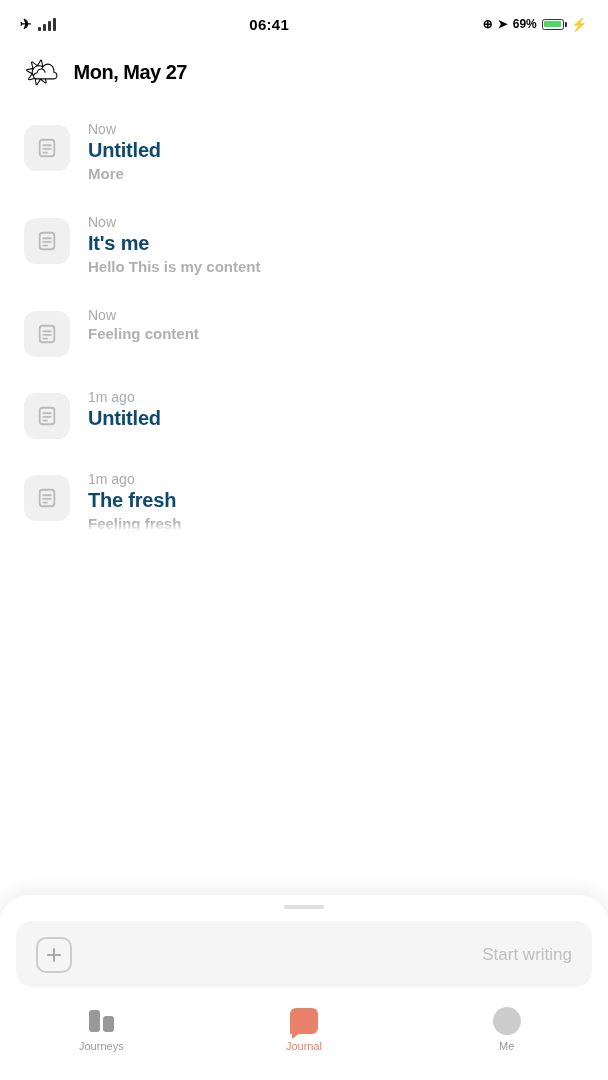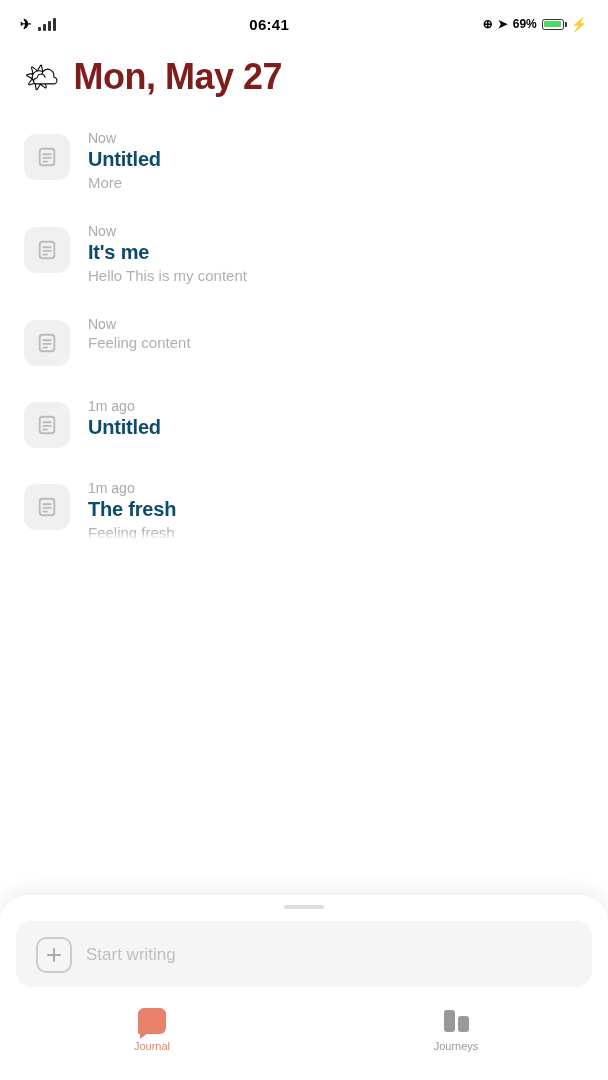--- a/index.html
+++ b/index.html
@@ -73,23 +73,23 @@
     .header {
       display: flex;
       align-items: center;
       padding: 12px 24px 18px 24px;
       gap: 14px;
     }
     .sun-icon {
       font-size: 28px;
     }
     .header-date {
-      font-size: 36px;
+      font-size: 20px;
       font-weight: 700;
-      color: #7f1d1d;
+      color: #000000;
       letter-spacing: -0.5px;
     }
 
     
     .journal-list {
       padding: 0 24px;
       overflow-y: auto;
       max-height: 760px;
     }
 
@@ -130,21 +130,21 @@
     .entry-title {
       font-size: 20px;
       font-weight: 600;
       color: #0c4a6e;
       margin-bottom: 3px;
       letter-spacing: -0.2px;
     }
     .entry-preview {
       font-size: 15px;
       color: #b0b0b0;
-      font-weight: 400;
+      font-weight: 700;
     }
 
     
     .entry-partial .entry-preview {
       -webkit-mask-image: linear-gradient(to bottom, black 40%, transparent 100%);
       mask-image: linear-gradient(to bottom, black 40%, transparent 100%);
     }
 
     
     .bottom-area {
@@ -166,20 +166,21 @@
     }
 
     .compose-bar {
       display: flex;
       align-items: center;
       gap: 14px;
       padding: 16px 20px 14px 20px;
       background: #f5f5f5;
       border-radius: 16px;
       margin: 12px 16px 12px 16px;
+      justify-content: space-between;
     }
     .compose-icon {
       width: 36px;
       height: 36px;
       border: 2px solid #ccc;
       border-radius: 10px;
       display: flex;
       align-items: center;
       justify-content: center;
       flex-shrink: 0;
@@ -399,32 +400,38 @@
         <line x1="3" y1="9" x2="15" y2="9" stroke="#aaa" stroke-width="2" stroke-linecap="round"></line>
       </svg>
     </div>
     <span class="compose-placeholder">Start writing</span>
   </div>
 
   <div class="tab-bar">
 
     <div class="tab-item">
       <div class="tab-icon">
-        <div style="position:relative; width:30px; height:30px; display:flex; align-items:center; justify-content:center;">
-          <div class="journal-bubble"></div>
-        </div>
-      </div>
-      <span class="tab-label active">Journal</span>
-    </div>
-
-    <div class="tab-item">
-      <div class="tab-icon">
         <div class="journeys-icon">
           <div class="journeys-rect1"></div>
           <div class="journeys-rect2"></div>
         </div>
       </div>
       <span class="tab-label">Journeys</span>
     </div>
 
+    <div class="tab-item">
+      <div class="tab-icon">
+        <div style="position:relative; width:30px; height:30px; display:flex; align-items:center; justify-content:center;">
+          <div class="journal-bubble"></div>
+        </div>
+      </div>
+      <span class="tab-label active">Journal</span>
+    </div>
+
+    <div class="tab-item">
+      <div class="tab-icon">
+        <div class="me-face"></div>
+      </div>
+      <span class="tab-label">Me</span>
+    </div>
 
   </div>
 </div>
 
 </body></html>

